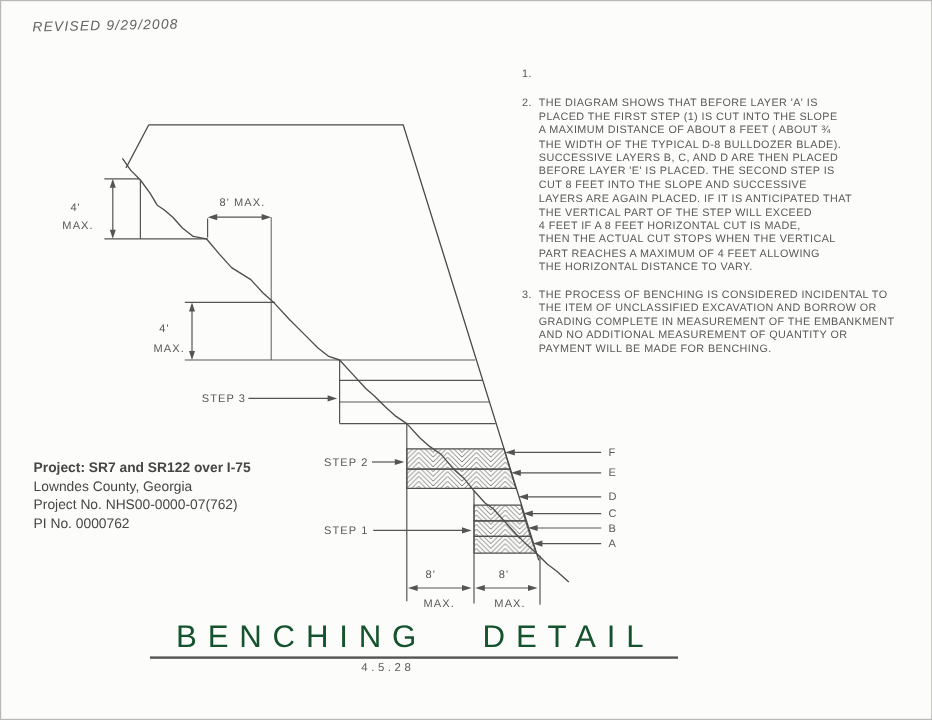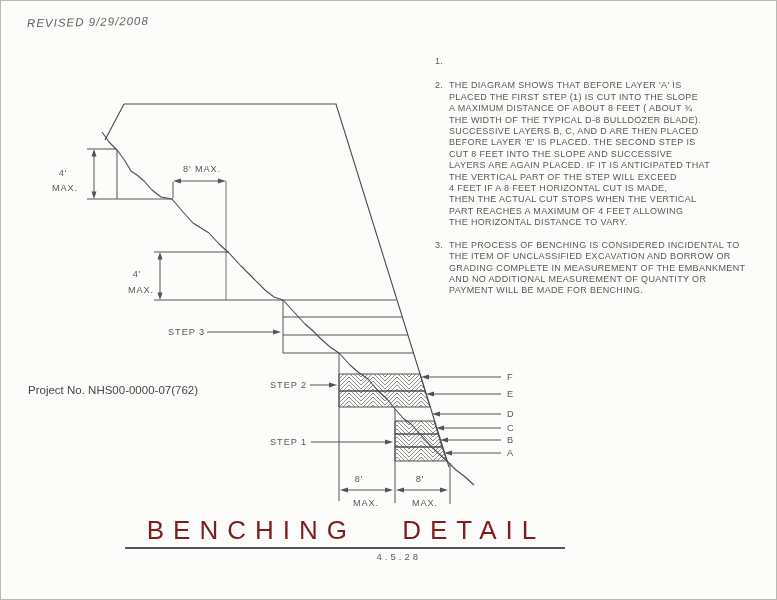--- a/index.html
+++ b/index.html
@@ -27,29 +27,29 @@
   .note.gap2{margin-bottom:11px;}
   .note-num{flex:0 0 14px;}
   .note-text{white-space:pre-line;}
   #project-block{
     position:absolute;left:27px;top:382px;
     font-size:11.5px;line-height:15.5px;color:#464646;
   }
   #project-line1{font-weight:bold;}
   #title-row{
     position:absolute;left:115px;top:514px;width:460px;text-align:center;
-    font-size:26px;letter-spacing:9px;word-spacing:30px;color:#7f1d1d;
+    font-size:26px;letter-spacing:9px;word-spacing:30px;color:#14532d;
     white-space:nowrap;
   }
   #title-rule{
     position:absolute;left:124px;top:546px;width:440px;height:2px;
     background:#555;
   }
   #sheet-number{
-    position:absolute;left:300px;top:550px;width:120px;text-align:right;
+    position:absolute;left:300px;top:550px;width:120px;text-align:left;
     font-size:9.5px;letter-spacing:3px;color:#5a5a5a;
   }
   #scale-note{
     position:absolute;left:488px;top:580px;
     font-size:9.5px;letter-spacing:1.5px;color:#5a5a5a;margin-top:28px;
   }
 </style>
 </head>
 <body>
 
@@ -192,21 +192,24 @@
       <span class="note-num">3.</span>
       <div class="note-text">THE PROCESS OF BENCHING IS CONSIDERED INCIDENTAL TO
 THE ITEM OF UNCLASSIFIED EXCAVATION AND BORROW OR
 GRADING COMPLETE IN MEASUREMENT OF THE EMBANKMENT
 AND NO ADDITIONAL MEASUREMENT OF QUANTITY OR
 PAYMENT WILL BE MADE FOR BENCHING.</div>
     </div>
   </div>
 
   <div id="project-block">
+    <div id="project-line1">Project: SR7 and SR122 over I-75</div>
+    <div>Lowndes County, Georgia</div>
     <div>Project No. NHS00-0000-07(762)</div>
+    <div>PI No. 0000762</div>
   </div>
 
   <div id="title-row">BENCHING DETAIL</div>
   <div id="title-rule"></div>
   <div id="sheet-number">4.5.28</div>
   <div id="scale-note">NO SCALE</div>
 
 </div>
 
 </body></html>

